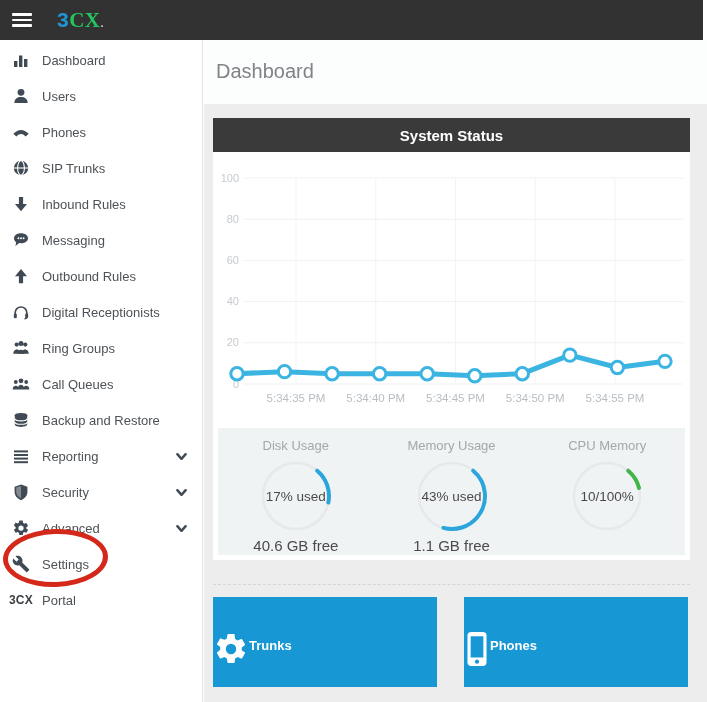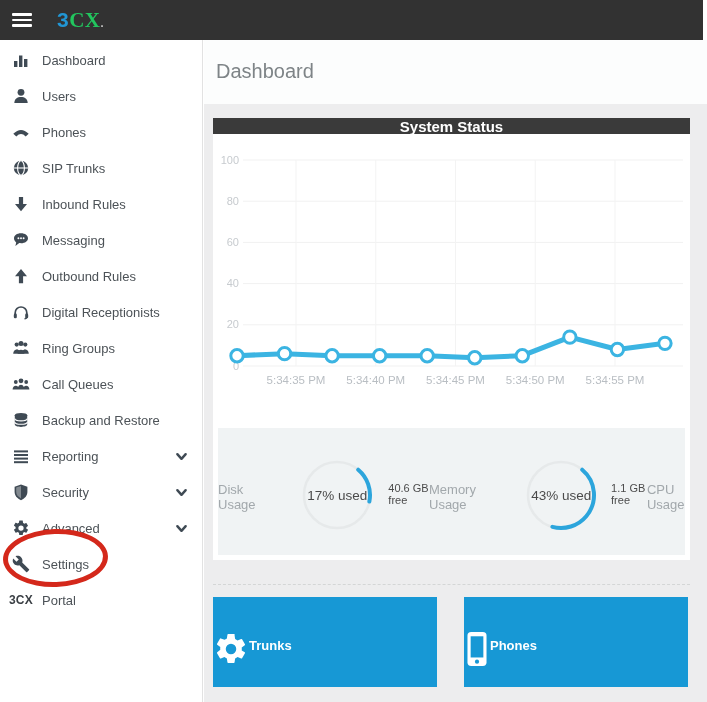--- a/index.html
+++ b/index.html
@@ -38,32 +38,32 @@
   
   .titleband { position:absolute; left:204px; top:40px; width:503px; height:64px;
     background:#fcfdfd; }
   .page-title { font-size:20px; font-weight:normal; color:#7e8487;
     padding:20px 0 0 12px; }
   .mainbg { position:absolute; left:204px; top:104px; width:503px; height:598px;
     background:#ededee; }
   
   .card { position:absolute; left:213px; top:118px; width:477px; height:442px;
     background:#ffffff; z-index:3; }
-  .card-header { height:16px; background:#3a3a3a; color:#ffffff; font-size:15px;
+  .card-header { height:34px; background:#3a3a3a; color:#ffffff; font-size:15px;
     font-weight:bold; display:flex; align-items:center; justify-content:center; }
   .chart-wrap { height:273px; background:#ffffff; }
   .gauges { position:absolute; left:5px; top:310px; width:467px; height:127px;
     background:#f0f3f4; display:flex; }
-  .gauge { flex:1; display:flex; flex-direction:row; align-items:center;gap:40px; }
+  .gauge { flex:1; display:flex; flex-direction:column; align-items:center; }
   .gtitle { margin-top:10px; font-size:13px; color:#a2a8ac; }
   .gcircle { position:relative; width:72px; height:72px; margin-top:7px; }
   .gcircle svg { position:absolute; left:0; top:0; }
   .gvalue { position:absolute; left:0; top:0; width:72px; height:72px; display:flex;
     align-items:center; justify-content:center; font-size:13.5px; color:#4a4a4a; }
-  .gsub { margin-top:5px; font-size:11px; color:#4b4b4b; min-height:15px; }
+  .gsub { margin-top:5px; font-size:15px; color:#4b4b4b; min-height:15px; }
   
   .dashed { position:absolute; left:213px; top:584px; width:477px; height:0;
     border-top:1px dashed #d4d6d6; z-index:3; }
   .tile { position:absolute; top:597px; width:224px; height:90px; background:#1798d5;
     display:flex; align-items:center; cursor:pointer; z-index:3; }
   .tile-trunks { left:213px; }
   .tile-phones { left:464px; }
   .tile .ticon { margin-top:13px; height:36px; display:flex; align-items:center; }
   .tile .tlabel { margin-top:6px; color:#ffffff; font-size:13px; font-weight:bold; }
   
@@ -335,21 +335,21 @@
         <div class="gcircle">
           <svg width="72" height="72">
             <circle cx="36" cy="36" r="33" fill="none" stroke="#e6e9ea" stroke-width="2.5"></circle>
             <circle cx="36" cy="36" r="33" fill="none" stroke="#2ca5dc" stroke-width="4" stroke-linecap="round" stroke-dasharray="89.15839950887833 207.34511513692635" transform="rotate(-50 36 36)"></circle>
           </svg>
           <span class="gvalue">43% used</span>
         </div>
         <div class="gsub">1.1 GB free</div>
       </div>
       <div class="gauge">
-        <div class="gtitle">CPU Usage</div>
+        <div class="gtitle">CPU Memory</div>
         <div class="gcircle">
           <svg width="72" height="72">
             <circle cx="36" cy="36" r="33" fill="none" stroke="#e6e9ea" stroke-width="2.5"></circle>
             <circle cx="36" cy="36" r="33" fill="none" stroke="#42b649" stroke-width="4" stroke-linecap="round" stroke-dasharray="20.734511513692638 207.34511513692635" transform="rotate(-50 36 36)"></circle>
           </svg>
           <span class="gvalue">10/100%</span>
         </div>
         <div class="gsub"></div>
       </div>
     </div>

